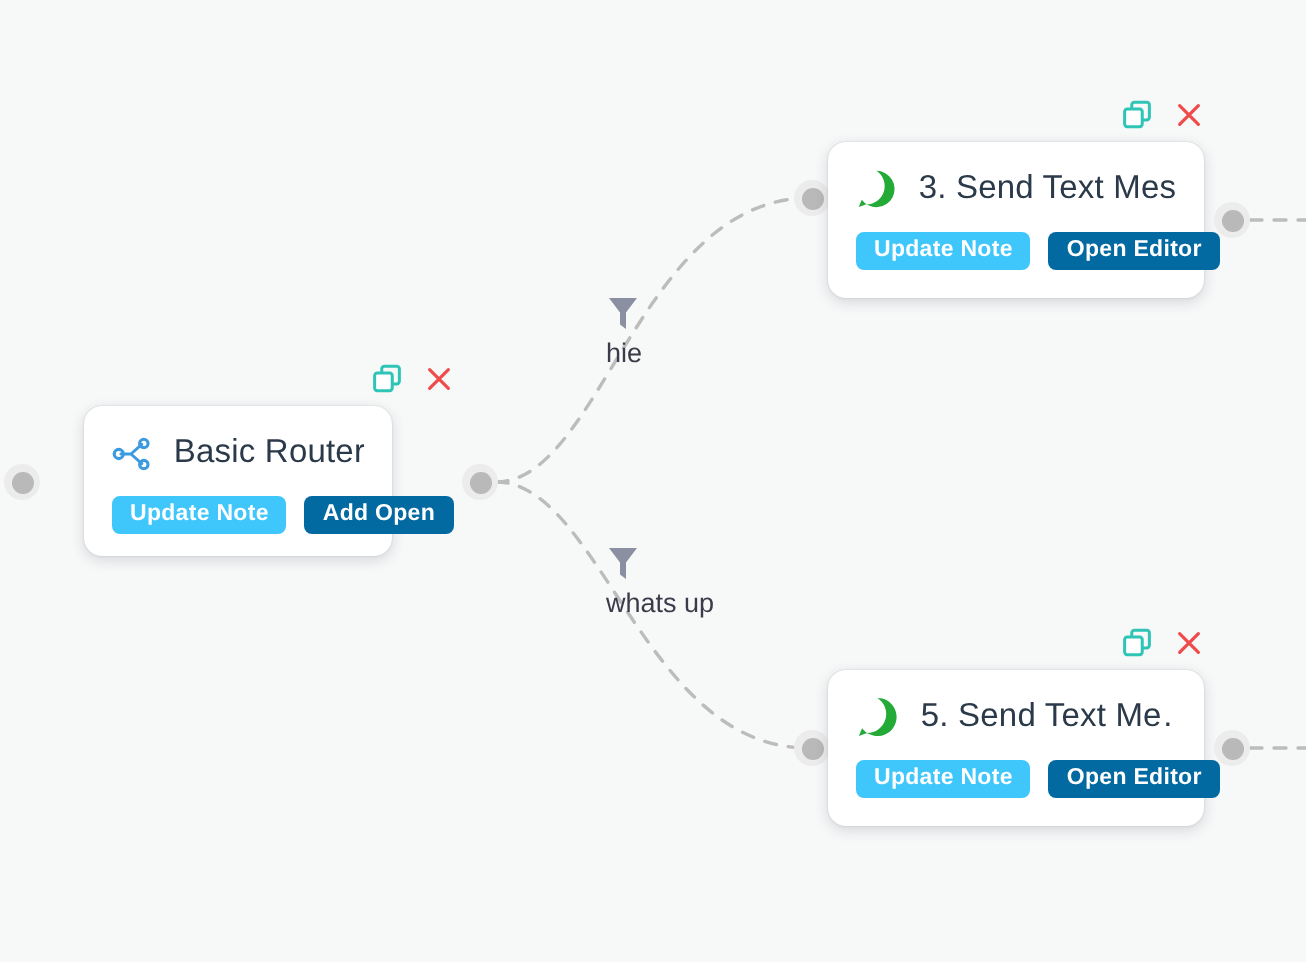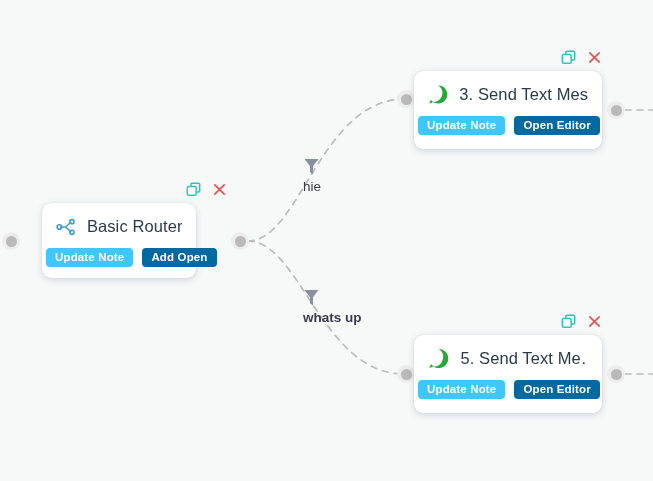--- a/index.html
+++ b/index.html
@@ -49,21 +49,21 @@
     font-size: 16.5px;
     color: #2b3a4a;
     letter-spacing: 0.1px;
     white-space: nowrap;
     overflow: hidden;
     margin-left: 11px;
   }
   .node-actions {
     display: flex;
     gap: 9px;
-    padding: 11px 14px 13px 4px;
+    padding: 11px 14px 13px 14px;
   }
   .btn {
     border: none;
     border-radius: 4px;
     color: #ffffff;
     font-family: "Liberation Sans", sans-serif;
     font-size: 11.5px;
     font-weight: bold;
     letter-spacing: 0.15px;
     padding: 0 9px;
@@ -168,28 +168,28 @@
       <div class="node-title">Basic Router</div>
     </div>
     <div class="node-actions">
       <button class="btn btn-note">Update Note</button>
       <button class="btn btn-primary">Add Open</button>
     </div>
   </div>
 
   <div class="port" style="left:231px; top:232px;"></div>
 
-  <div class="route-label" style="left:303px; top:157px;">
+  <div class="route-label" style="left:303px; top:147px;">
     <svg class="funnel-icon" width="17" height="20" viewBox="0 0 17 20" xmlns="http://www.w3.org/2000/svg">
       <path d="M1.5 2 H15.5 L10 9.2 V17.5 L7 15.3 V9.2 Z" fill="#8a90a2"></path>
     </svg>
     <span class="route-text">hie</span>
   </div>
 
-  <div class="route-label" style="left:303px; top:288px;font-weight:bold;">
+  <div class="route-label" style="left:303px; top:272px;">
     <svg class="funnel-icon" width="17" height="20" viewBox="0 0 17 20" xmlns="http://www.w3.org/2000/svg">
       <path d="M1.5 2 H15.5 L10 9.2 V17.5 L7 15.3 V9.2 Z" fill="#8a90a2"></path>
     </svg>
     <span class="route-text">whats up</span>
   </div>
 
   <div class="node-toolbar" style="left:561px; top:48px;">
     <svg class="icon-dup" viewBox="0 0 16 16" xmlns="http://www.w3.org/2000/svg">
       <rect x="5.2" y="1.2" width="9.4" height="9.4" rx="1.4" fill="none" stroke="#2ec4b6" stroke-width="1.6"></rect>
       <rect x="1.4" y="4.8" width="9.4" height="9.4" rx="1.4" fill="#ffffff" stroke="#2ec4b6" stroke-width="1.6"></rect>

